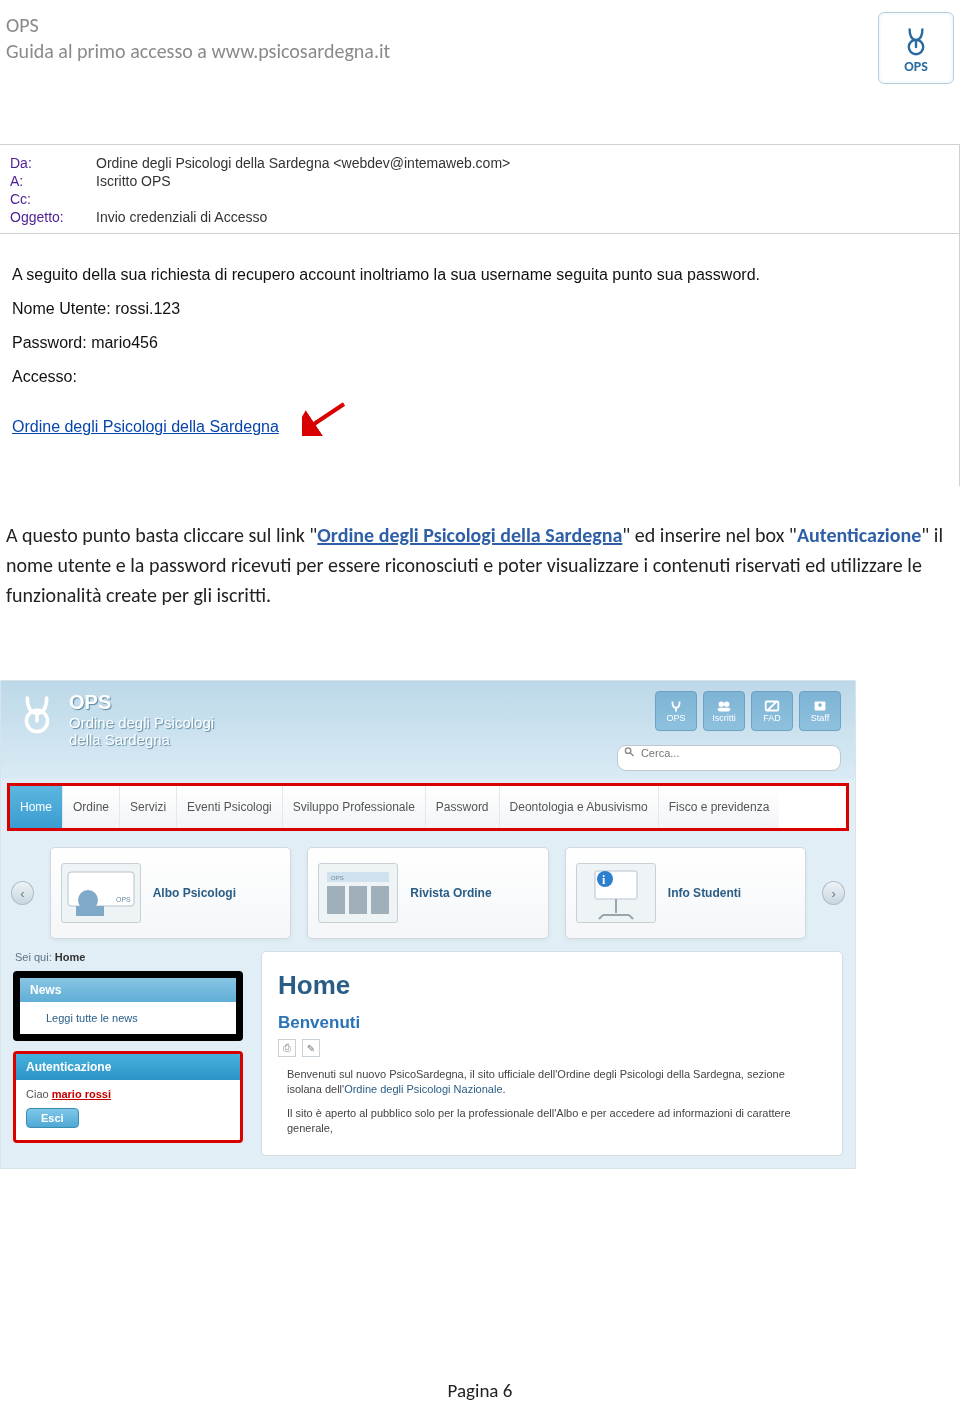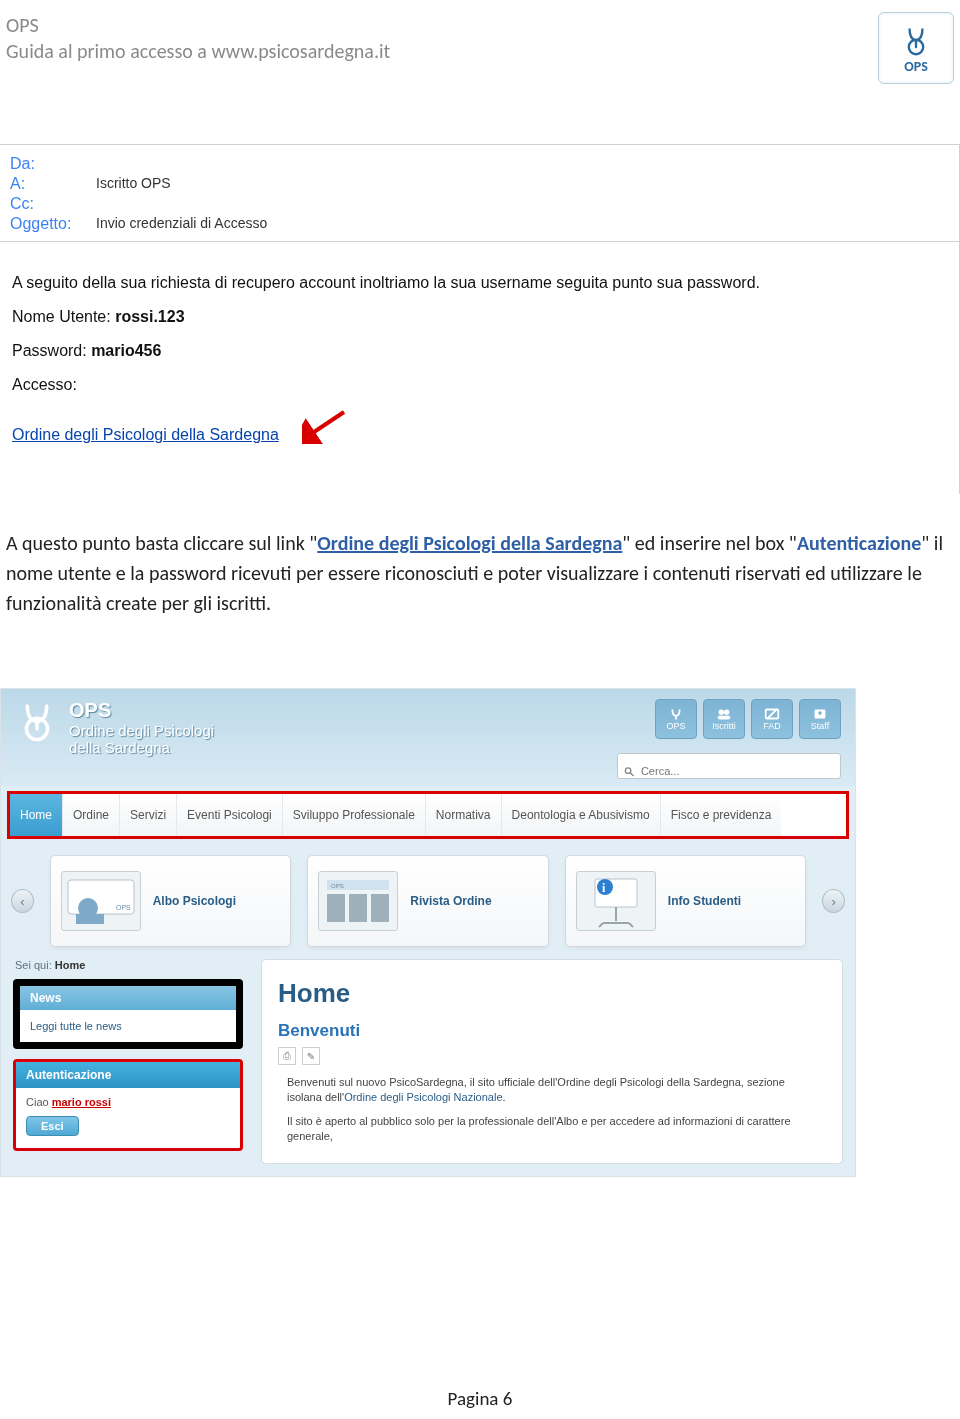--- a/index.html
+++ b/index.html
@@ -45,29 +45,29 @@
     border-right: 1px solid #d0d0d0;
     background: #fff;
     font-family: Verdana, Arial, sans-serif;
     font-size: 14px;
   }
   .email-headers {
     padding: 8px 10px 6px 10px;
     border-bottom: 1px solid #d0d0d0;
   }
   .email-headers .row { display: flex; gap: 8px; margin: 2px 0; }
-  .email-headers .lbl { width: 78px; color: #3b82f6; font-size: 16px; }
+  .email-headers .lbl { width: 78px; color: #4c1d95; font-size: 14px; }
   .email-headers .val { color: #333; font-size: 14px; }
   .email-body {
     padding: 16px 12px 34px 12px;
     font-size: 16px;
     color: #111;
   }
   .email-body .line { margin: 16px 0; }
-  .email-body .strong { font-weight: bold; }
+  .email-body .strong { font-weight: normal; }
   .access-link {
     color: #0645ad;
     text-decoration: underline;
     font-size: 16px;
   }
   .arrow-wrap { position: relative; display: inline-block; }
   .arrow-svg { position: absolute; left: 290px; top: -18px; }
   
   .instruction {
     margin: 34px 0 0 0;
@@ -110,22 +110,22 @@
     color: #fff; font-size: 9px;
   }
   .sq svg { width: 18px; height: 14px; fill: #fff; }
   .search-box {
     position: absolute;
     right: 14px;
     bottom: 8px;
     width: 210px; height: 24px;
     background: #fff;
     border: 1px solid #c0c8ce;
-    border-radius: 3px;
-    display: flex; align-items: flex-end; padding: 0 6px; margin-top: 40px;
+    border-radius: 9px;
+    display: flex; align-items: flex-start; padding: 0 6px; margin-top: 40px;
   }
   .search-box svg { width: 12px; height: 12px; fill: #888; margin-right: 4px; }
   .search-box input { border: none; outline: none; font-size: 11px; color: #888; width: 100%; background: transparent; }
   .nav-row {
     border: 3px solid #d90000;
     margin: 4px 6px;
     background: #fff;
     display: flex;
     height: 42px;
   }
@@ -182,21 +182,21 @@
     background: #fff;
     margin-bottom: 10px;
     overflow: hidden;
   }
   .side-head {
     background: linear-gradient(#89c5e4,#5faed6);
     color: #fff; font-size: 12px; font-weight: bold;
     padding: 5px 10px;
   }
   .side-body {
-    padding: 10px 10px;
+    padding: 10px 26px;
     font-size: 11px;
     color: #2a5d86;
   }
   .side-body a { color: #2a5d86; text-decoration: none; }
   .auth-box {
     border: 3px solid #d90000;
     border-radius: 4px;
     background: #fff;
     overflow: hidden;
   }
@@ -257,20 +257,21 @@
         <path d="M 17 8 Q 17 20 25 22 Q 33 20 33 8 M 25 22 L 25 30" fill="none" stroke="#2a6aa0" stroke-width="3" stroke-linecap="round"></path>
       </svg>
       <div class="lbl">OPS</div>
     </div>
   </div>
 
   <div class="email-block">
     <div class="email-headers">
       <div class="row">
         <span class="lbl">Da:</span>
+        <span class="val">Ordine degli Psicologi della Sardegna &lt;webdev@intemaweb.com&gt;</span>
       </div>
       <div class="row">
         <span class="lbl">A:</span>
         <span class="val">Iscritto OPS</span>
       </div>
       <div class="row">
         <span class="lbl">Cc:</span>
         <span class="val"></span>
       </div>
       <div class="row">
@@ -356,21 +357,21 @@
         <input type="text" placeholder="Cerca..." style="">
       </div>
     </div>
 
     <div class="nav-row">
       <div class="nav-item active">Home</div>
       <div class="nav-item">Ordine</div>
       <div class="nav-item">Servizi</div>
       <div class="nav-item">Eventi Psicologi</div>
       <div class="nav-item">Sviluppo Professionale</div>
-      <div class="nav-item">Normativa</div>
+      <div class="nav-item">Password</div>
       <div class="nav-item">Deontologia e Abusivismo</div>
       <div class="nav-item" style="border-right:none;">Fisco e previdenza</div>
     </div>
 
     <div class="cards-row">
       <div class="arrow-circ">‹</div>
       <div class="card">
         <div class="thumb">
           <svg width="70" height="50" viewBox="0 0 70 50">
             <rect x="2" y="4" width="66" height="34" rx="3" fill="#fff" stroke="#b7c3cc"></rect>

